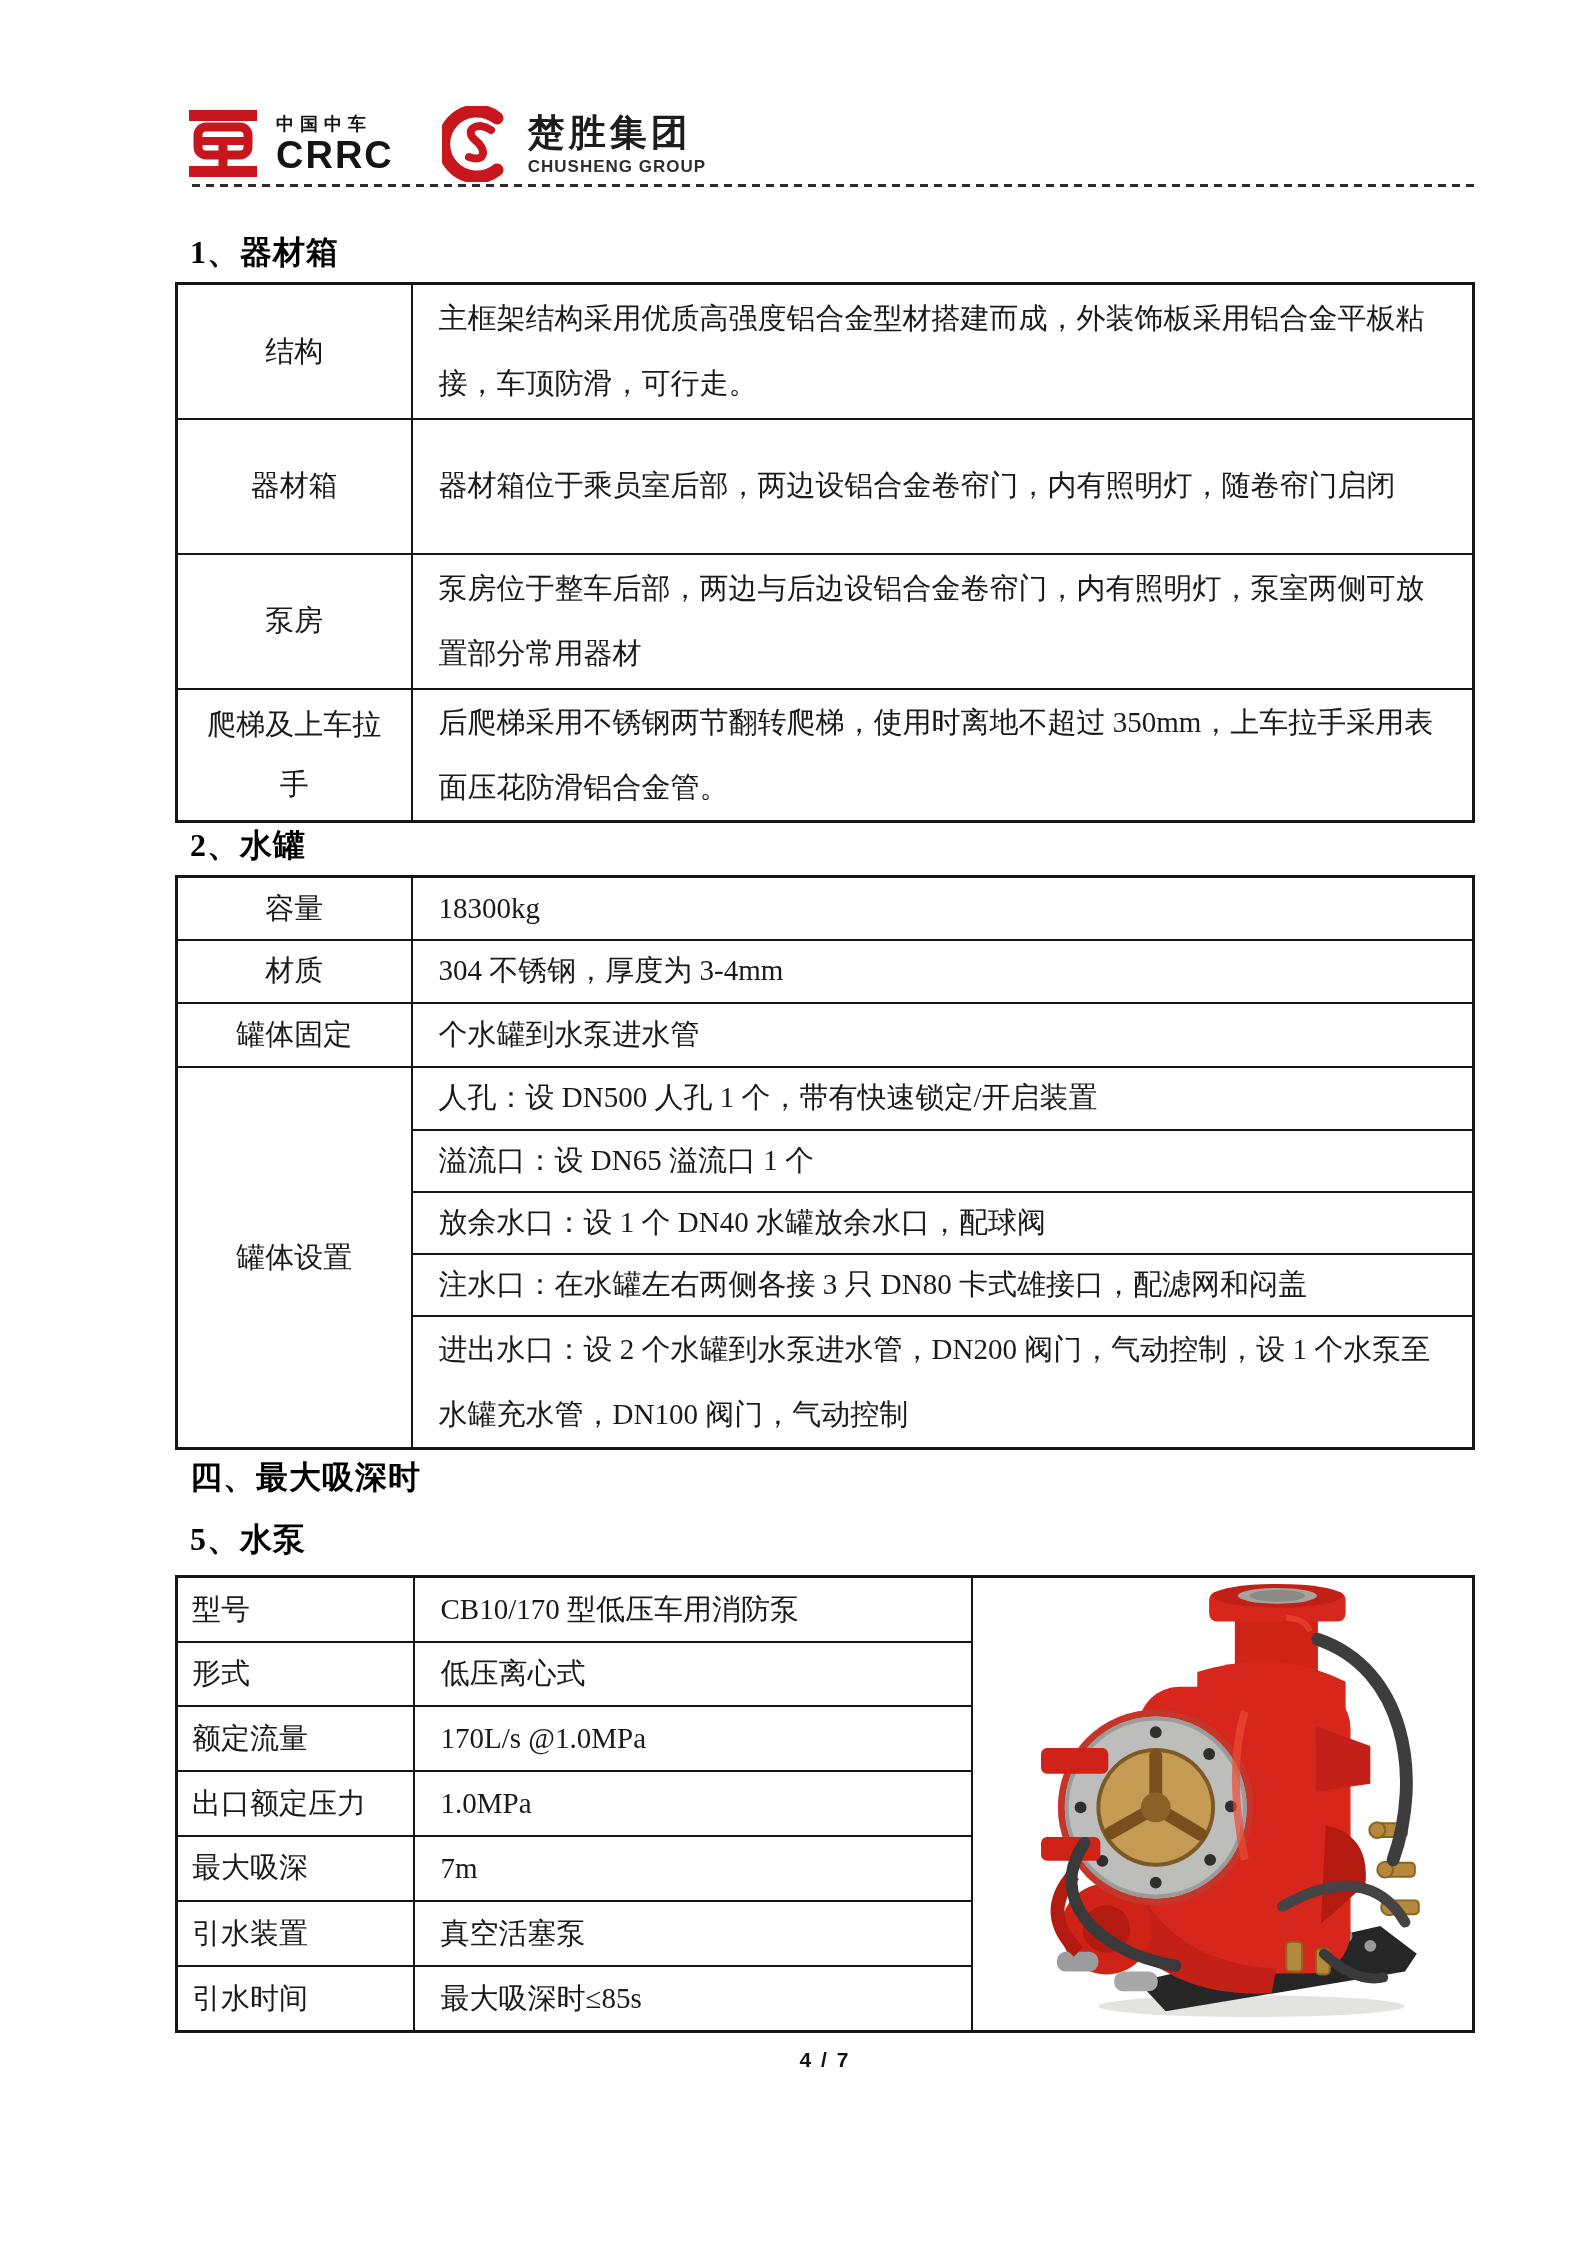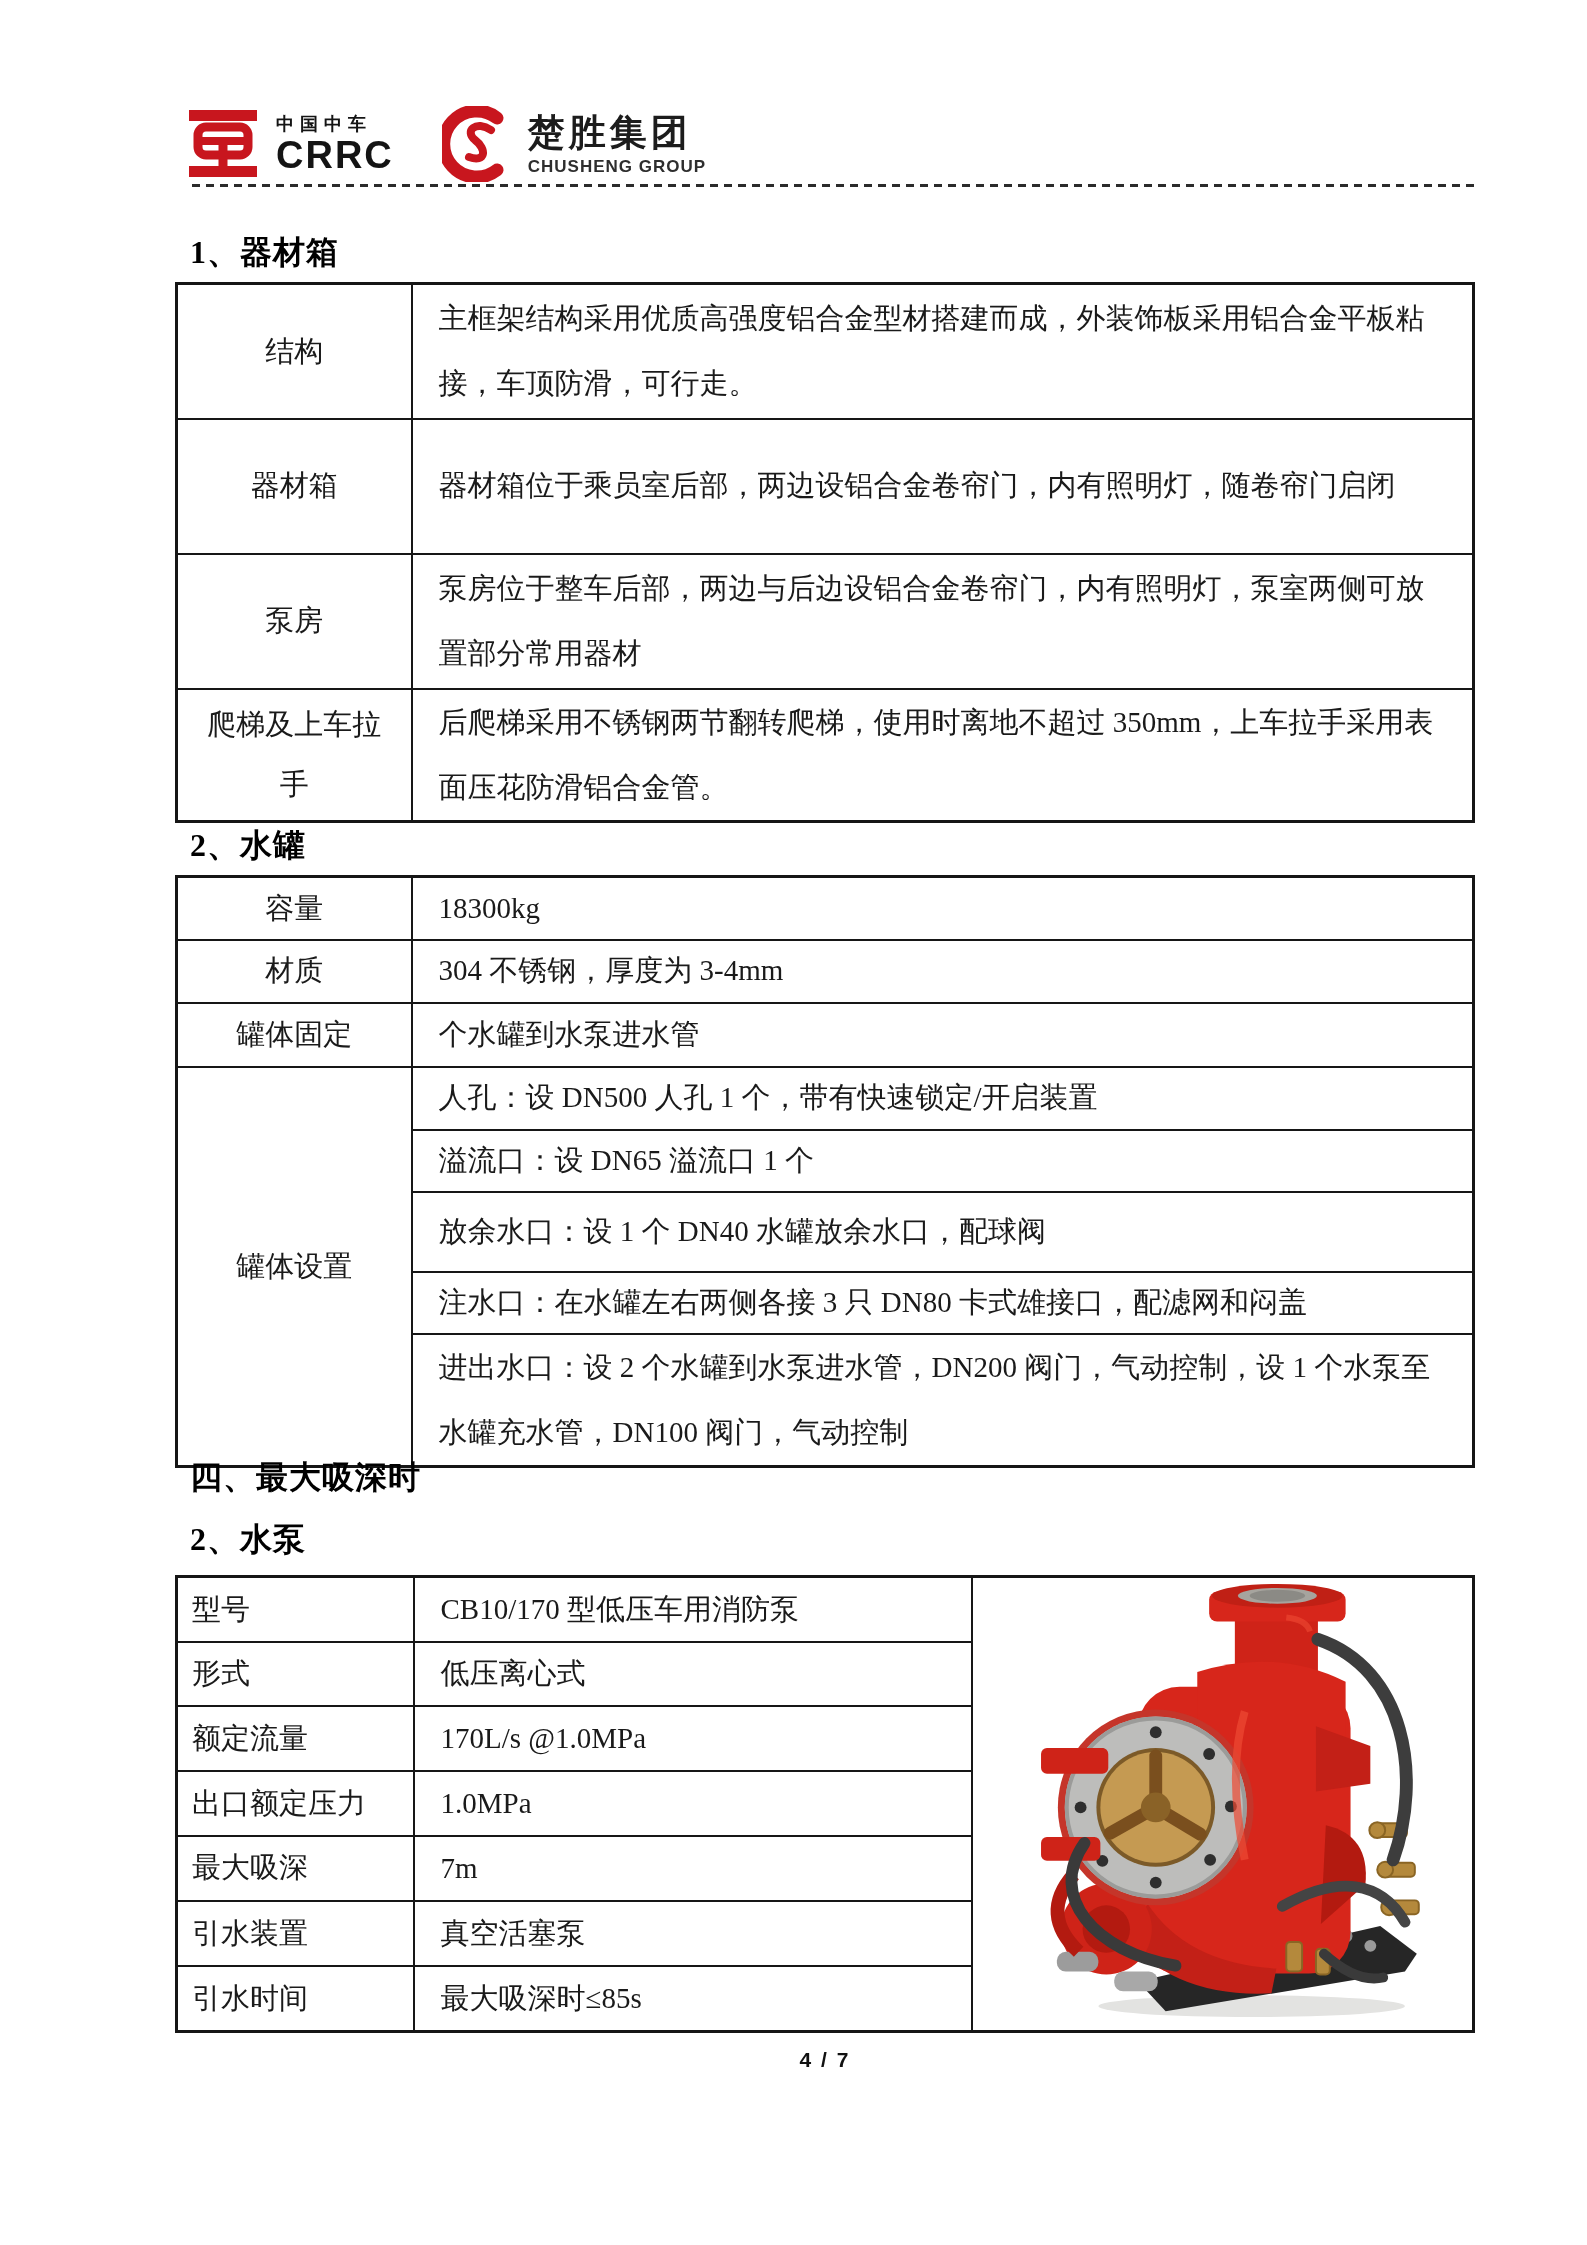--- a/index.html
+++ b/index.html
@@ -128,34 +128,34 @@
       <td class="lbl">罐体固定</td>
       <td class="val">个水罐到水泵进水管</td>
     </tr>
     <tr style="height:63px">
       <td class="lbl" rowspan="5">罐体设置</td>
       <td class="val">人孔：设 DN500 人孔 1 个，带有快速锁定/开启装置</td>
     </tr>
     <tr style="height:62px">
       <td class="val">溢流口：设 DN65 溢流口 1 个</td>
     </tr>
-    <tr style="height:80px">
+    <tr style="height:62px">
       <td class="val">放余水口：设 1 个 DN40 水罐放余水口，配球阀</td>
     </tr>
     <tr style="height:62px">
       <td class="val">注水口：在水罐左右两侧各接 3 只 DN80 卡式雄接口，配滤网和闷盖</td>
     </tr>
     <tr style="height:126px">
       <td class="val-tall">进出水口：设 2 个水罐到水泵进水管，DN200 阀门，气动控制，设 1 个水泵至水罐充水管，DN100 阀门，气动控制</td>
     </tr>
   </tbody>
     </table>
 
   <div class="h-sec h3">四、最大吸深时</div>
-  <div class="h-sec h4">2、水泵</div>
+  <div class="h-sec h4">5、水泵</div>
 
   <table class="doc t3">
     <colgroup>
         <col style="width:237px">
         <col style="width:558px">
         <col>
       </colgroup>
     <tbody>
         <tr style="height:64px">
       <td class="lbl-left">型号</td>

